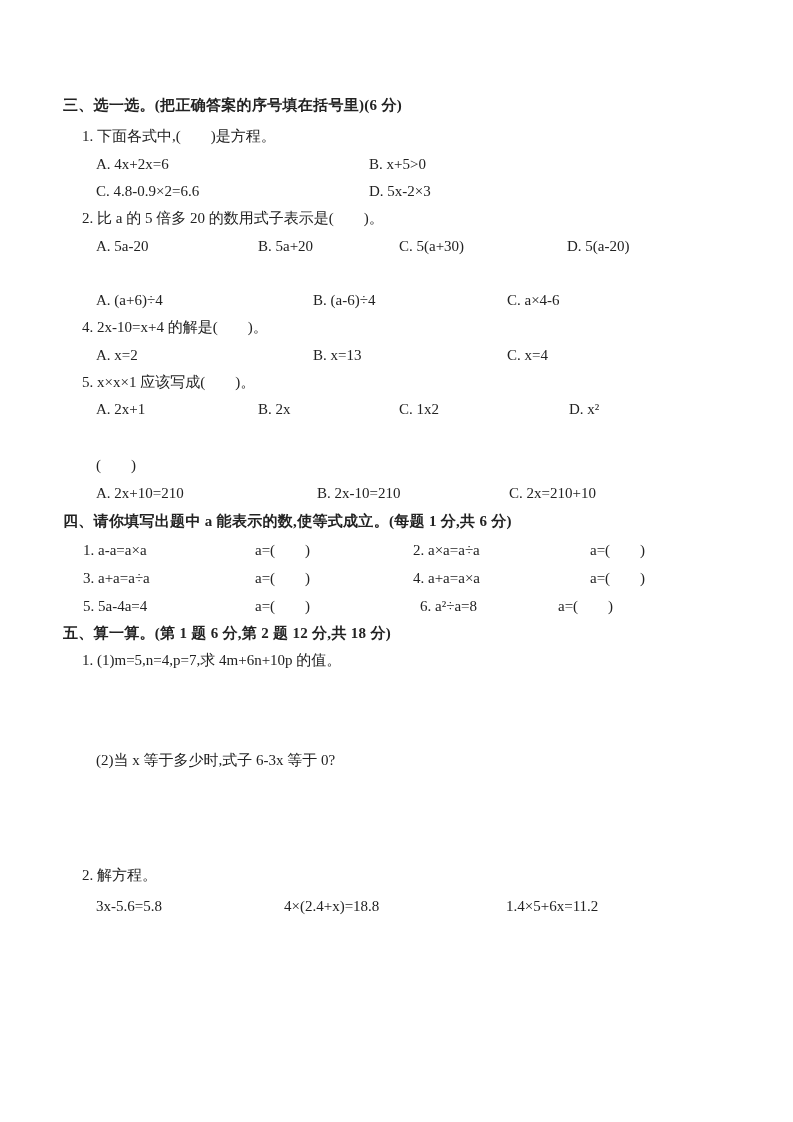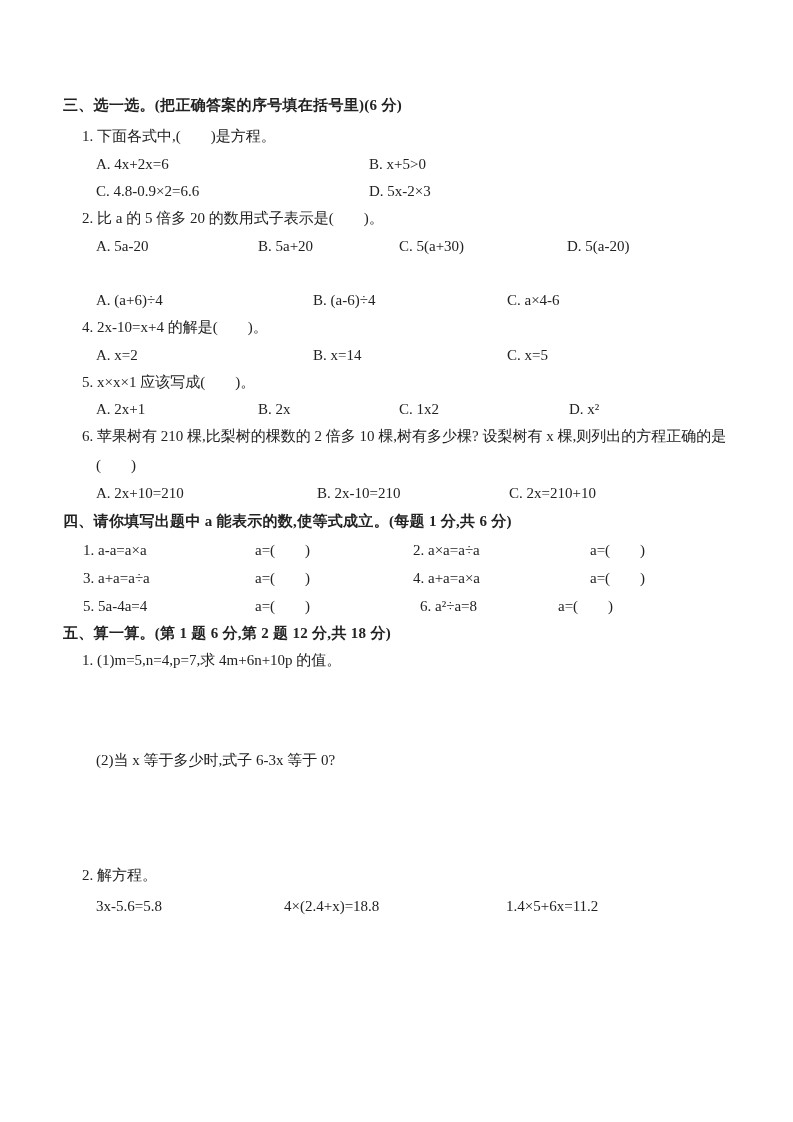--- a/index.html
+++ b/index.html
@@ -46,30 +46,29 @@
   <span class="t" style="left:258px;top:237px">B. 5a+20</span>
   <span class="t" style="left:399px;top:237px">C. 5(a+30)</span>
   <span class="t" style="left:567px;top:237px">D. 5(a-20)</span>
 
   <span class="t" style="left:96px;top:291px">A. (a+6)÷4</span>
   <span class="t" style="left:313px;top:291px">B. (a-6)÷4</span>
   <span class="t" style="left:507px;top:291px">C. a×4-6</span>
 
   <span class="t" style="left:82px;top:318px">4. 2x-10=x+4 的解是(　　)。</span>
   <span class="t" style="left:96px;top:346px">A. x=2</span>
-  <span class="t" style="left:313px;top:346px">B. x=14</span>
-  <span class="t" style="left:507px;top:346px">C. x=5</span>
+  <span class="t" style="left:313px;top:346px">B. x=13</span>
+  <span class="t" style="left:507px;top:346px">C. x=4</span>
 
   <span class="t" style="left:82px;top:373px">5. x×x×1 应该写成(　　)。</span>
   <span class="t" style="left:96px;top:400px">A. 2x+1</span>
   <span class="t" style="left:258px;top:400px">B. 2x</span>
   <span class="t" style="left:399px;top:400px">C. 1x2</span>
   <span class="t" style="left:569px;top:400px">D. x²</span>
 
-  <span class="t" style="left:82px;top:427px">6. 苹果树有 210 棵,比梨树的棵数的 2 倍多 10 棵,树有多少棵? 设梨树有 x 棵,则列出的方程正确的是</span>
   <span class="t" style="left:96px;top:456px">(　　)</span>
   <span class="t" style="left:96px;top:484px">A. 2x+10=210</span>
   <span class="t" style="left:317px;top:484px">B. 2x-10=210</span>
   <span class="t" style="left:509px;top:484px">C. 2x=210+10</span>
 
   <span class="t bold" style="left:63px;top:512px">四、请你填写出题中 a 能表示的数,使等式成立。(每题 1 分,共 6 分)</span>
 
   <span class="t" style="left:83px;top:541px">1. a-a=a×a</span>
   <span class="t" style="left:255px;top:541px">a=(　　)</span>
   <span class="t" style="left:413px;top:541px">2. a×a=a÷a</span>

